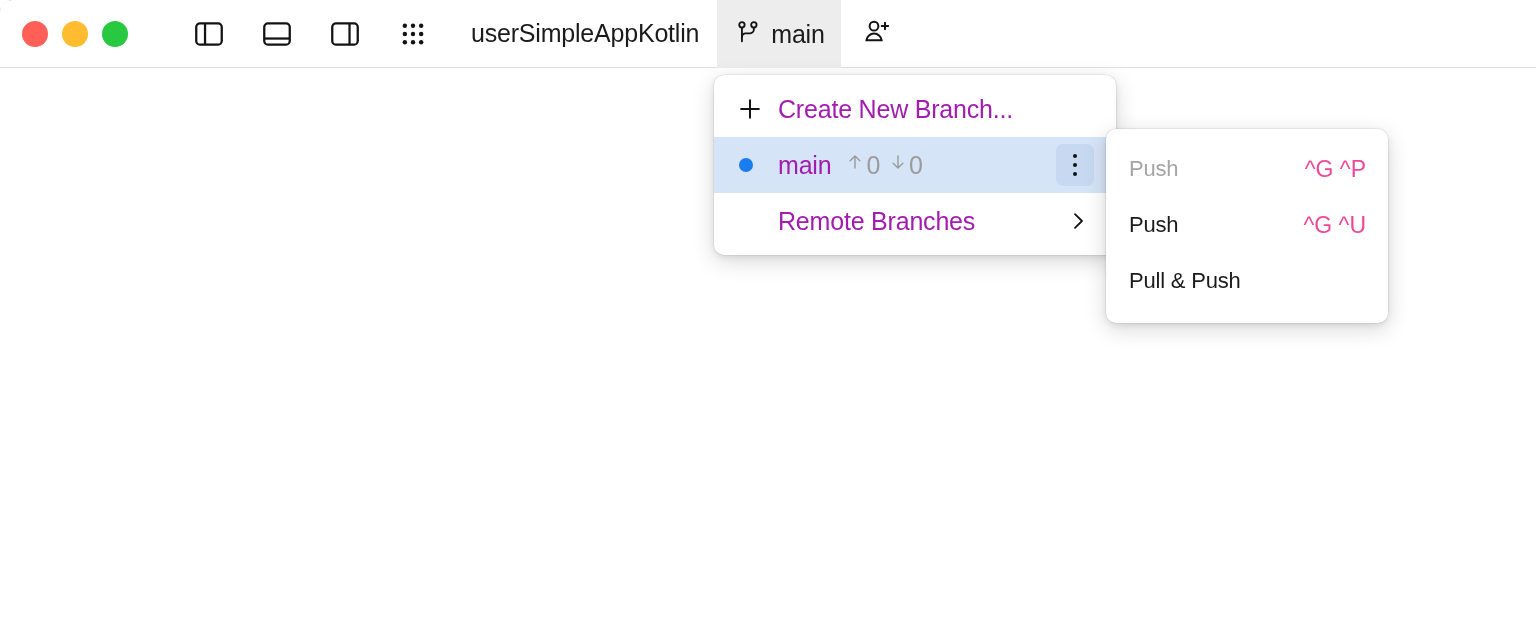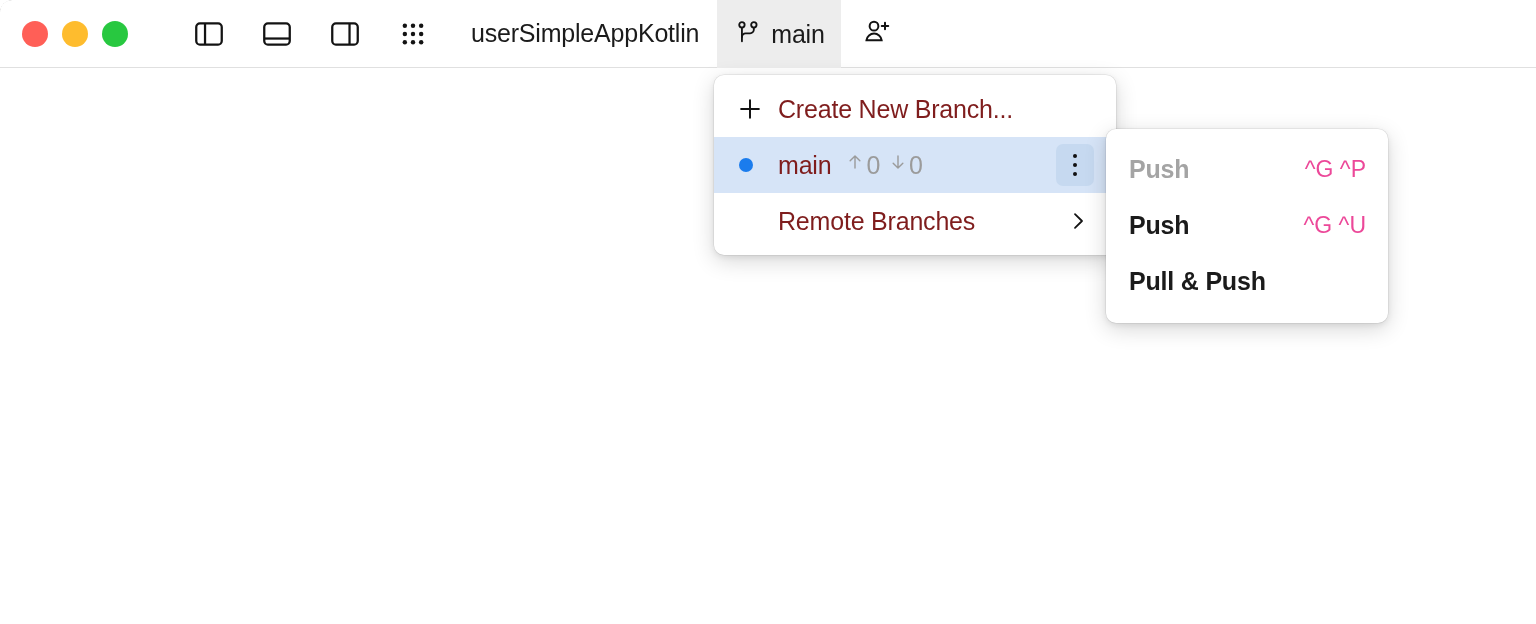--- a/index.html
+++ b/index.html
@@ -135,21 +135,21 @@
   }
   .menu-item .ico {
     width: 42px;
     display: flex;
     align-items: center;
     justify-content: flex-start;
     flex: none;
   }
   .menu-item .label {
     font-size: 25px;
-    color: #7f1d1d;
+    color: #a21caf;
     letter-spacing: -0.2px;
     white-space: nowrap;
   }
   .menu-item.selected {
     background: #d6e4f7;
   }
 
   .counts {
     display: flex;
     align-items: center;
@@ -200,25 +200,24 @@
     padding: 12px 0 14px;
   }
   .sub-item {
     display: flex;
     align-items: center;
     height: 56px;
     padding: 0 22px 0 23px;
     cursor: default;
   }
   .sub-item .label {
-    font-size: 25px;
+    font-size: 22px;
     color: #1b1b1b;
     letter-spacing: -0.2px;
     white-space: nowrap;
-    font-weight: bold;
   }
   .sub-item.disabled .label { color: #a4a4a4; }
   .sub-item .shortcut {
     margin-left: auto;
     font-size: 23px;
     color: #ec4899;
     letter-spacing: 0px;
     white-space: nowrap;
   }
 

